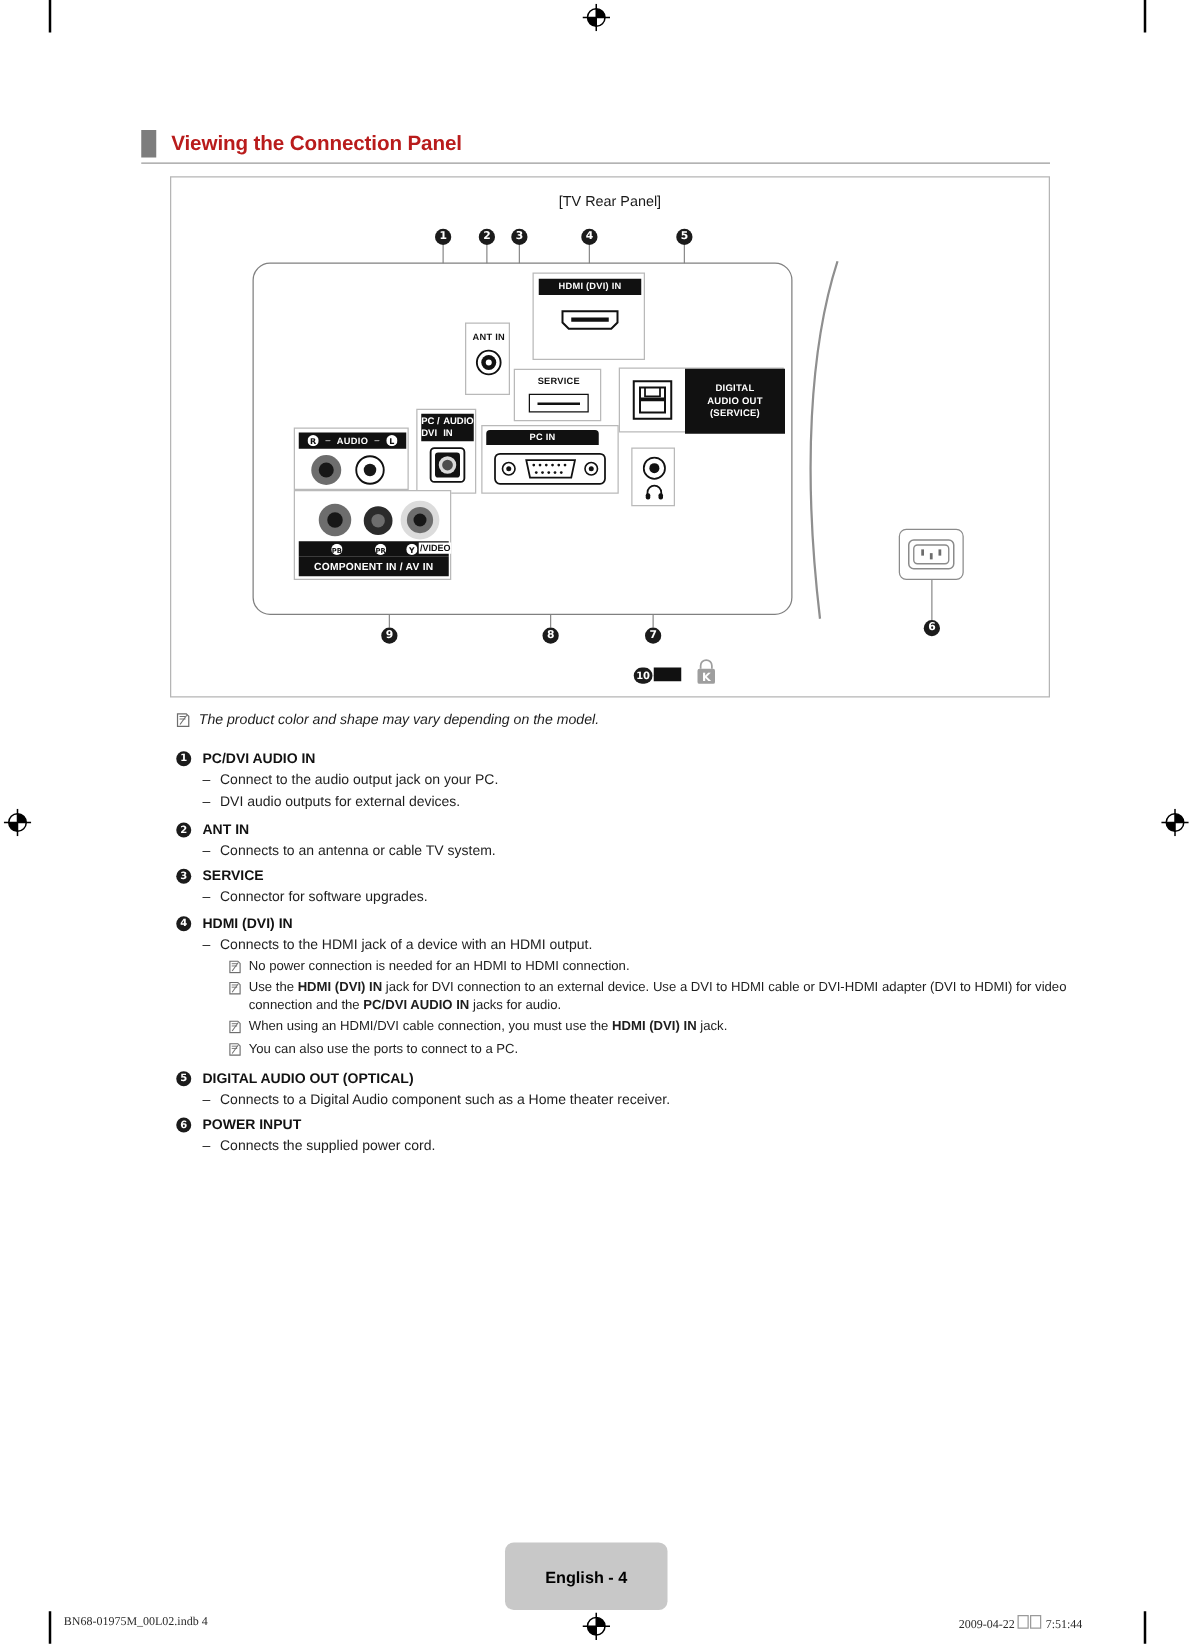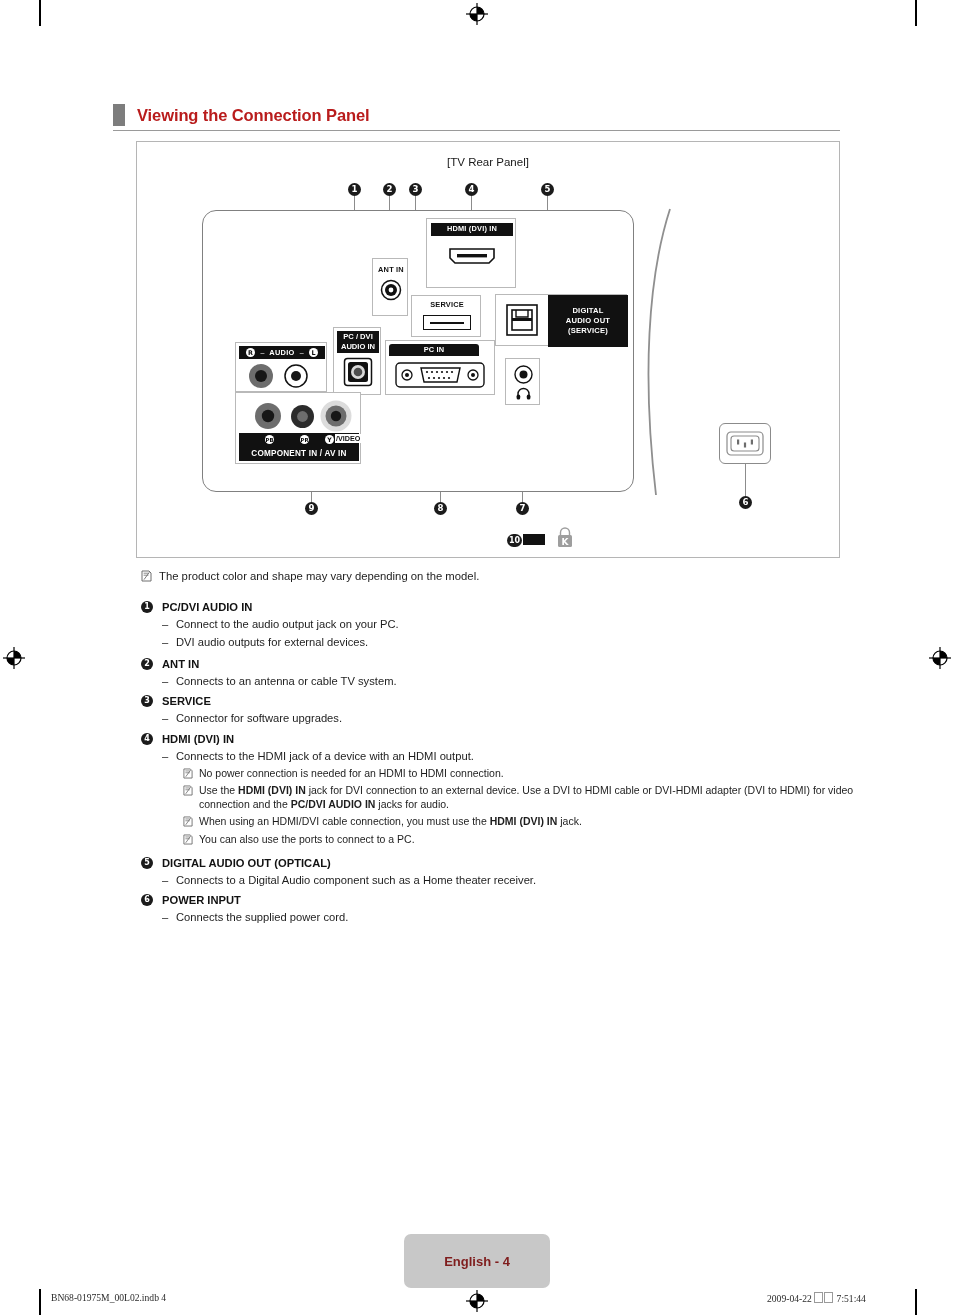--- a/index.html
+++ b/index.html
@@ -132,20 +132,21 @@
   }
   .callout.wide { width: 15px; border-radius: 7px; font-size: 8px; }
   .leader { position: absolute; background: #8c8c8c; width: 1px; }
   .leader-h { position: absolute; background: #8c8c8c; height: 1px; }
 
   
   .note-row {
     position: absolute;
     display: flex;
     align-items: flex-start;
+    font-style: italic;
   }
   .note-icon {
     flex: none;
     width: 11px;
     height: 12px;
     margin-right: 7px;
     margin-top: 1px;
   }
   .note-text { font-size: 11.3px; color: #1d1d1d; line-height: 1.32; }
 
@@ -201,30 +202,30 @@
     color: #1d1d1d;
     line-height: 1.33;
   }
   b { font-weight: bold; }
 
   
   .page-tab {
     position: absolute;
     left: 404px;
     top: 1234px;
-    width: 146px;
+    width: 130px;
     height: 54px;
     background: #c8c8c8;
     border-radius: 7px;
     display: flex;
     align-items: center;
     justify-content: center;
     font-size: 13px;
     font-weight: bold;
-    color: #7f1d1d;
+    color: #000000;
   }
   .foot-text {
     position: absolute;
     font-family: "Liberation Serif", serif;
     font-size: 9.6px;
     color: #2b2b2b;
     white-space: nowrap;
   }
   .missing-glyph {
     display: inline-block;
@@ -351,21 +352,21 @@
       <path d="M11 7 V14 H23 V7" fill="none" stroke="#111" stroke-width="1.4"></path>
     </svg>
     <div class="blk" style="left:52px; top:0px; width:80px; height:52px; background:#111; color:#fff; display:flex; flex-direction:column; align-items:center; justify-content:center; font-size:7.6px; font-weight:bold; line-height:1.35; letter-spacing:0.2px;">
       <span>DIGITAL</span>
       <span>AUDIO OUT</span>
       <span>(SERVICE)</span>
     </div>
   </div>
 
   <div class="blk blk-outline" style="left:196px; top:185px; width:48px; height:68px;">
-    <div class="blk" style="left:3px; top:3px; width:42px; height:22px; background:#111; color:#fff; display:flex; flex-direction:column; align-items:center; justify-content:center; font-size:7.6px; font-weight:bold; line-height:1.3;">
+    <div class="blk" style="left:3px; top:3px; width:42px; height:22px; background:#111; color:#fff; display:flex; flex-direction:row; align-items:center; justify-content:center; font-size:7.6px; font-weight:bold; line-height:1.3;">
       <span>PC / DVI</span>
       <span>AUDIO IN</span>
     </div>
     <svg style="position:absolute; left:9px; top:29px; width:30px; height:30px;" viewBox="0 0 30 30">
       <rect x="1.5" y="1.5" width="27" height="27" rx="3" fill="none" stroke="#111" stroke-width="1.5"></rect>
       <rect x="5" y="5" width="20" height="20" rx="2.5" fill="#111"></rect>
       <circle cx="15" cy="15" r="7" fill="#d9d9d9"></circle>
       <circle cx="15" cy="15" r="4.3" fill="#4d4d4d"></circle>
     </svg>
   </div>

